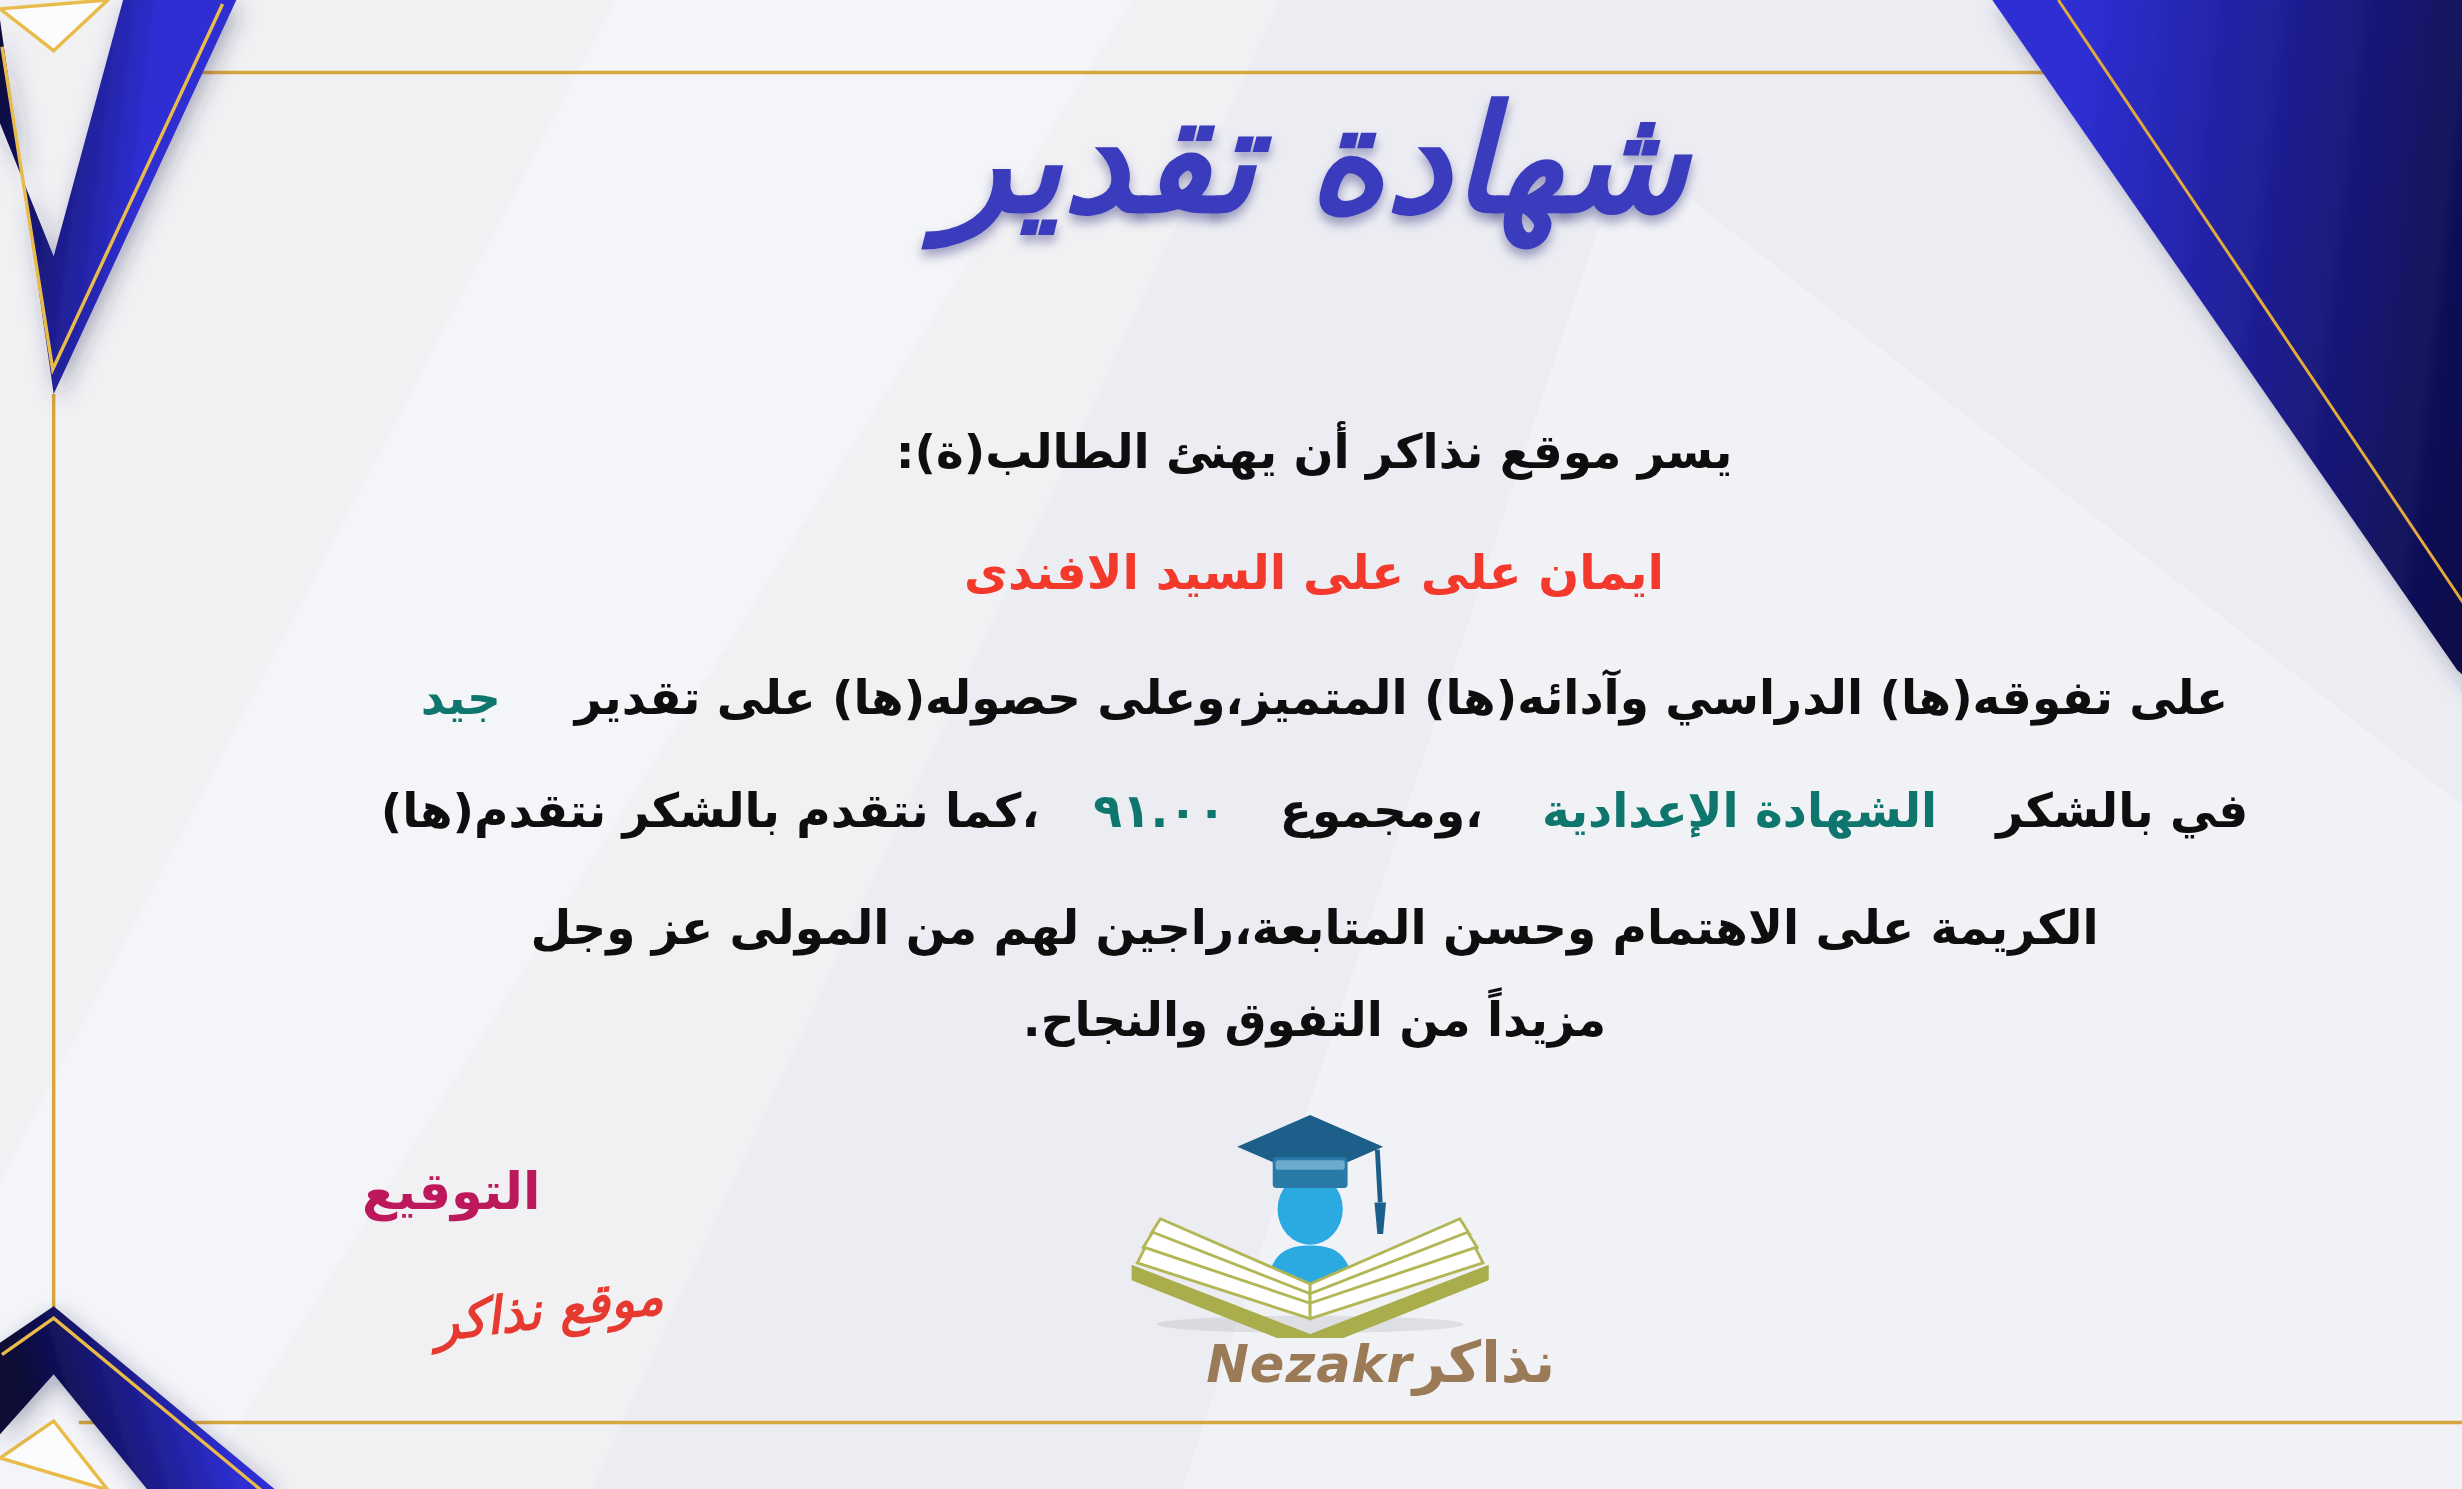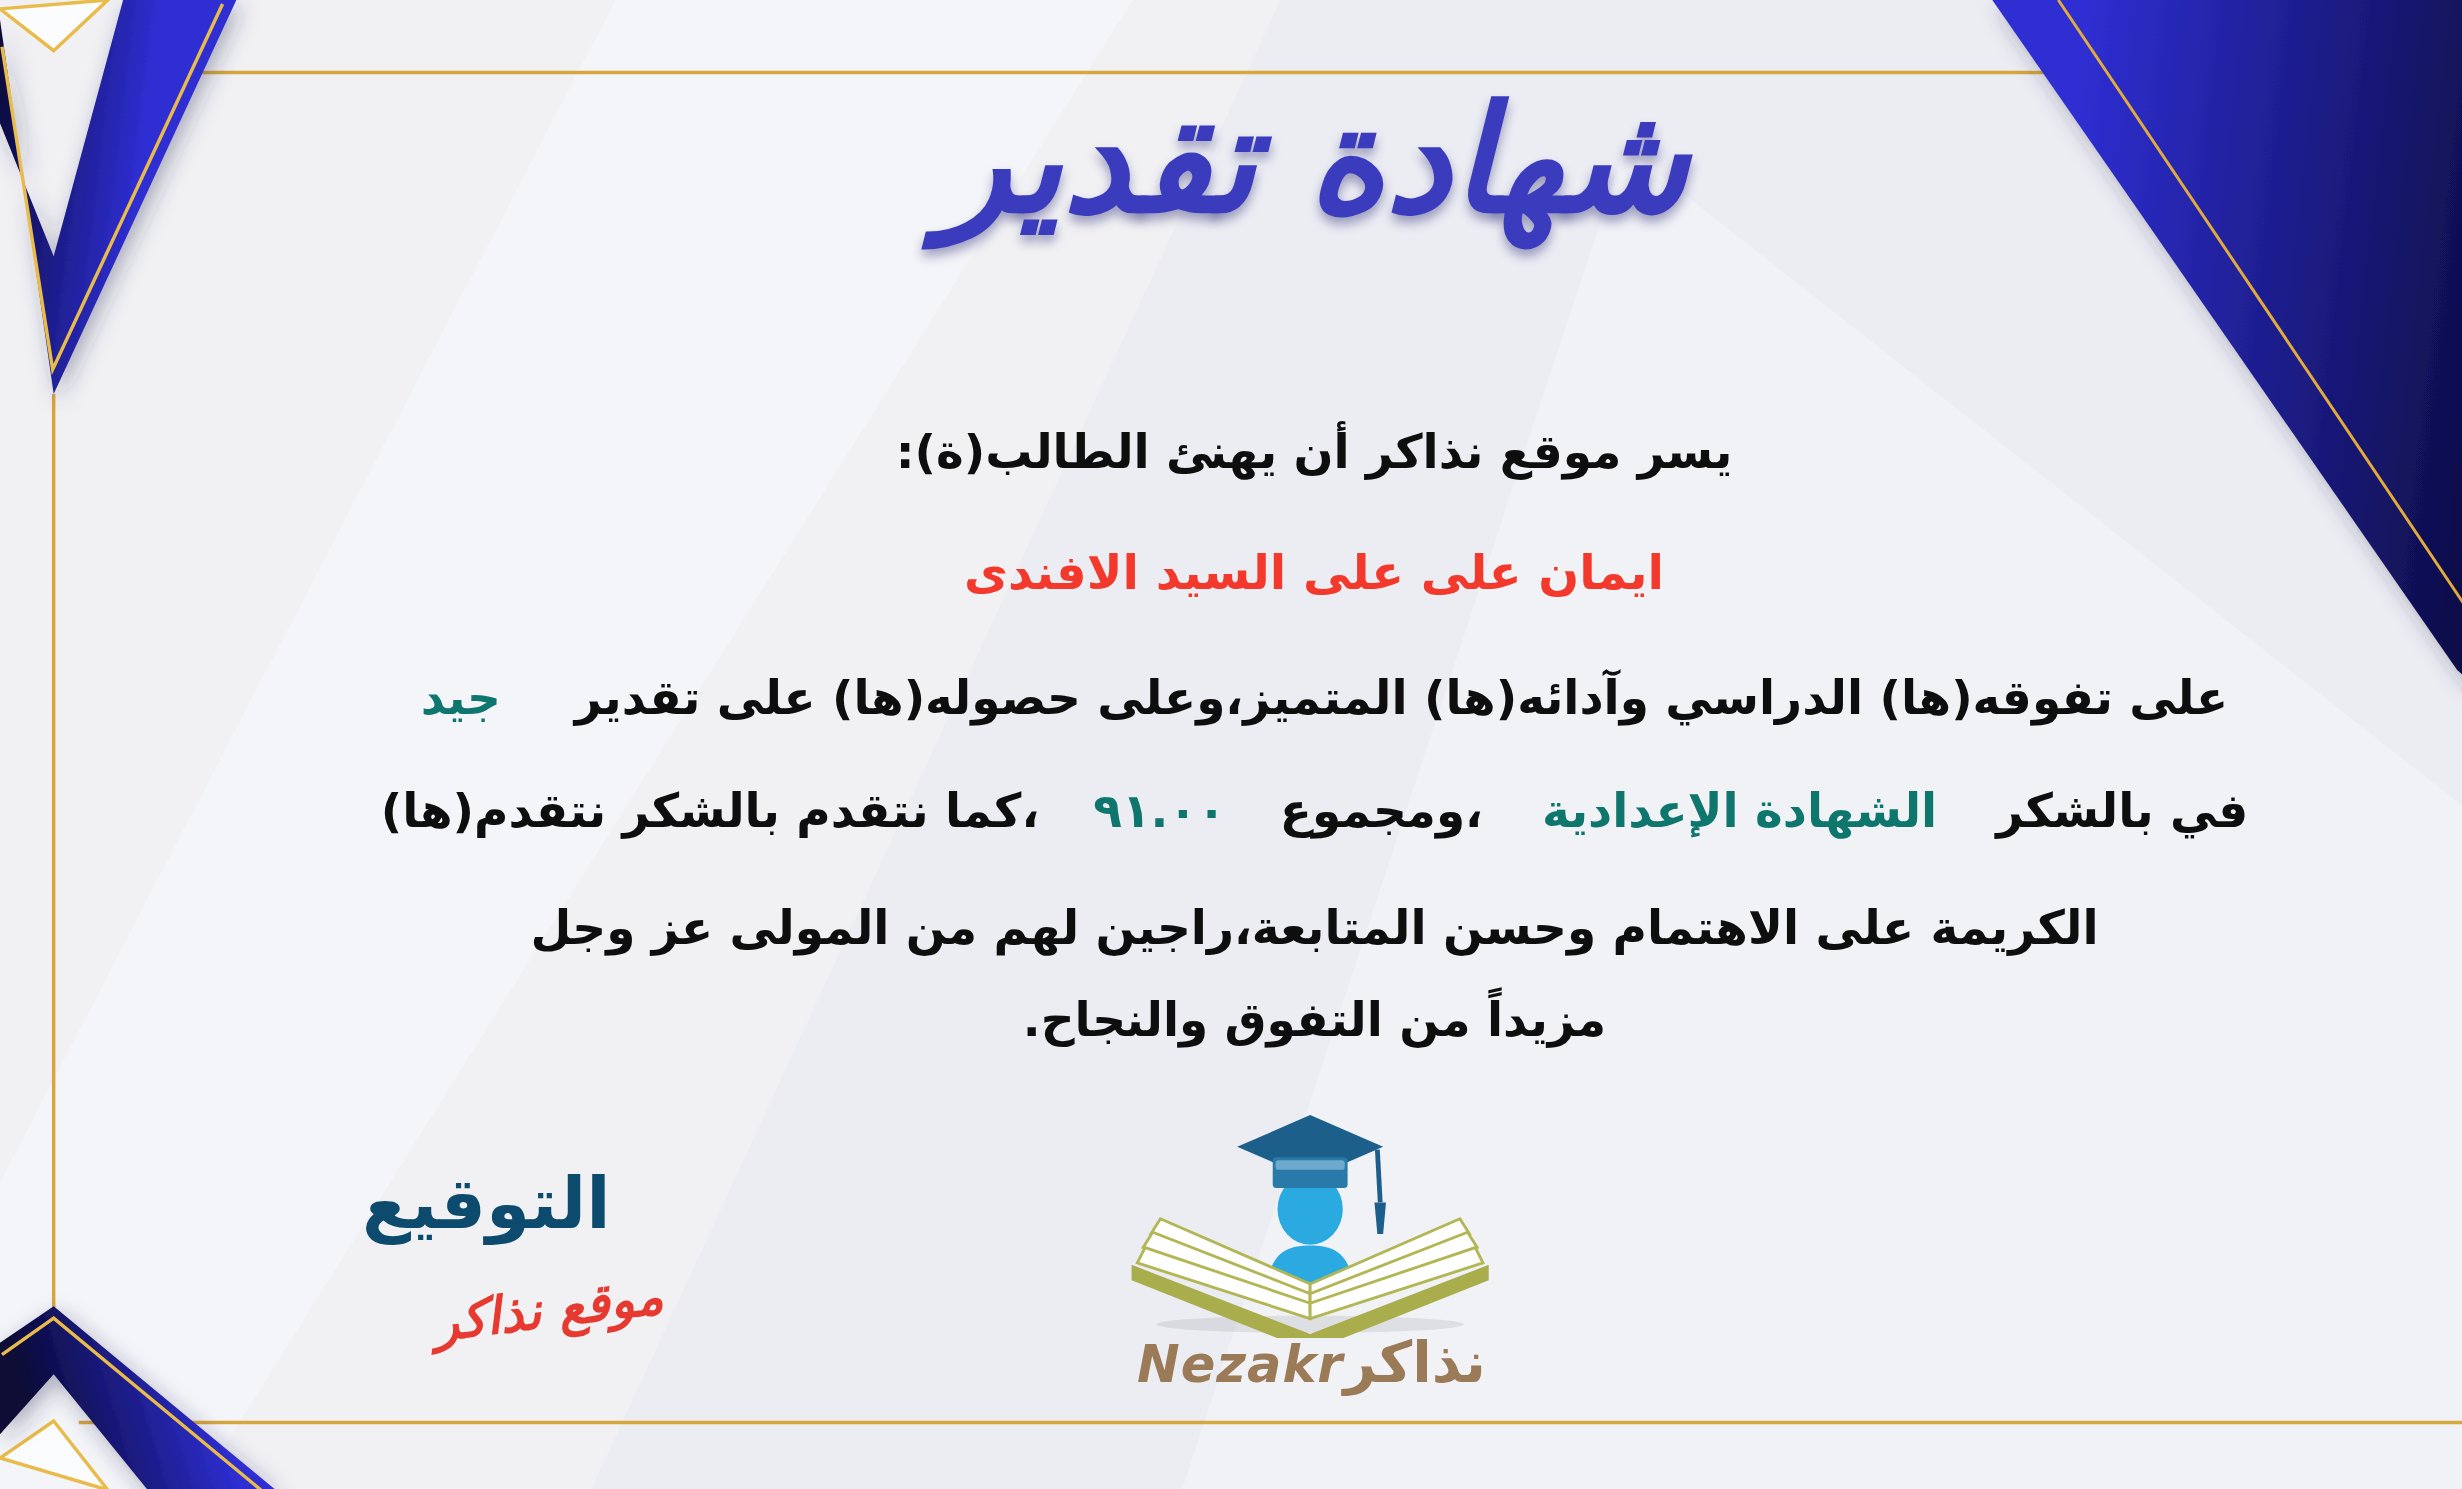--- a/index.html
+++ b/index.html
@@ -32,29 +32,29 @@
   .body-text .line{white-space:nowrap;}
   .l1{margin-bottom:58px;}
   .l2{margin-bottom:62px;}
   .l3{margin-bottom:37px;}
   .red{color:#0f766e;}
   .grade{margin:0 74px 0 19.7px;}
   .certname{margin:8px 59px;}
   .score{margin:2px 54px;}
   .sig-label{
     top:1162px;left:362px;
-    font-size:71px;font-weight:bold;color:#0c4a6e;direction:rtl;white-space:nowrap;
+    font-size:51px;font-weight:bold;color:#be185d;direction:rtl;white-space:nowrap;
   }
   .sig-script{
     top:1280px;left:433px;
     font-size:51px;font-style:italic;font-weight:bold;color:#e6392f;
     direction:rtl;white-space:nowrap;transform:rotate(-7deg);
   }
   .logo{
-    top:1111px;text-align:center;width:492px;
+    top:1111px;text-align:right;width:492px;
   }
   .logo svg{display:block;margin:0 auto;}
   .logo-text{
     margin-top:-8.9px;direction:ltr;white-space:nowrap;
     color:#9b7a58;font-weight:bold;
   }
   .logo-text .latin{font-size:51px;font-style:italic;letter-spacing:1px;}
   .logo-text .arabic{font-size:57px;margin-right:4.9px;}
 </style>
 </head>

